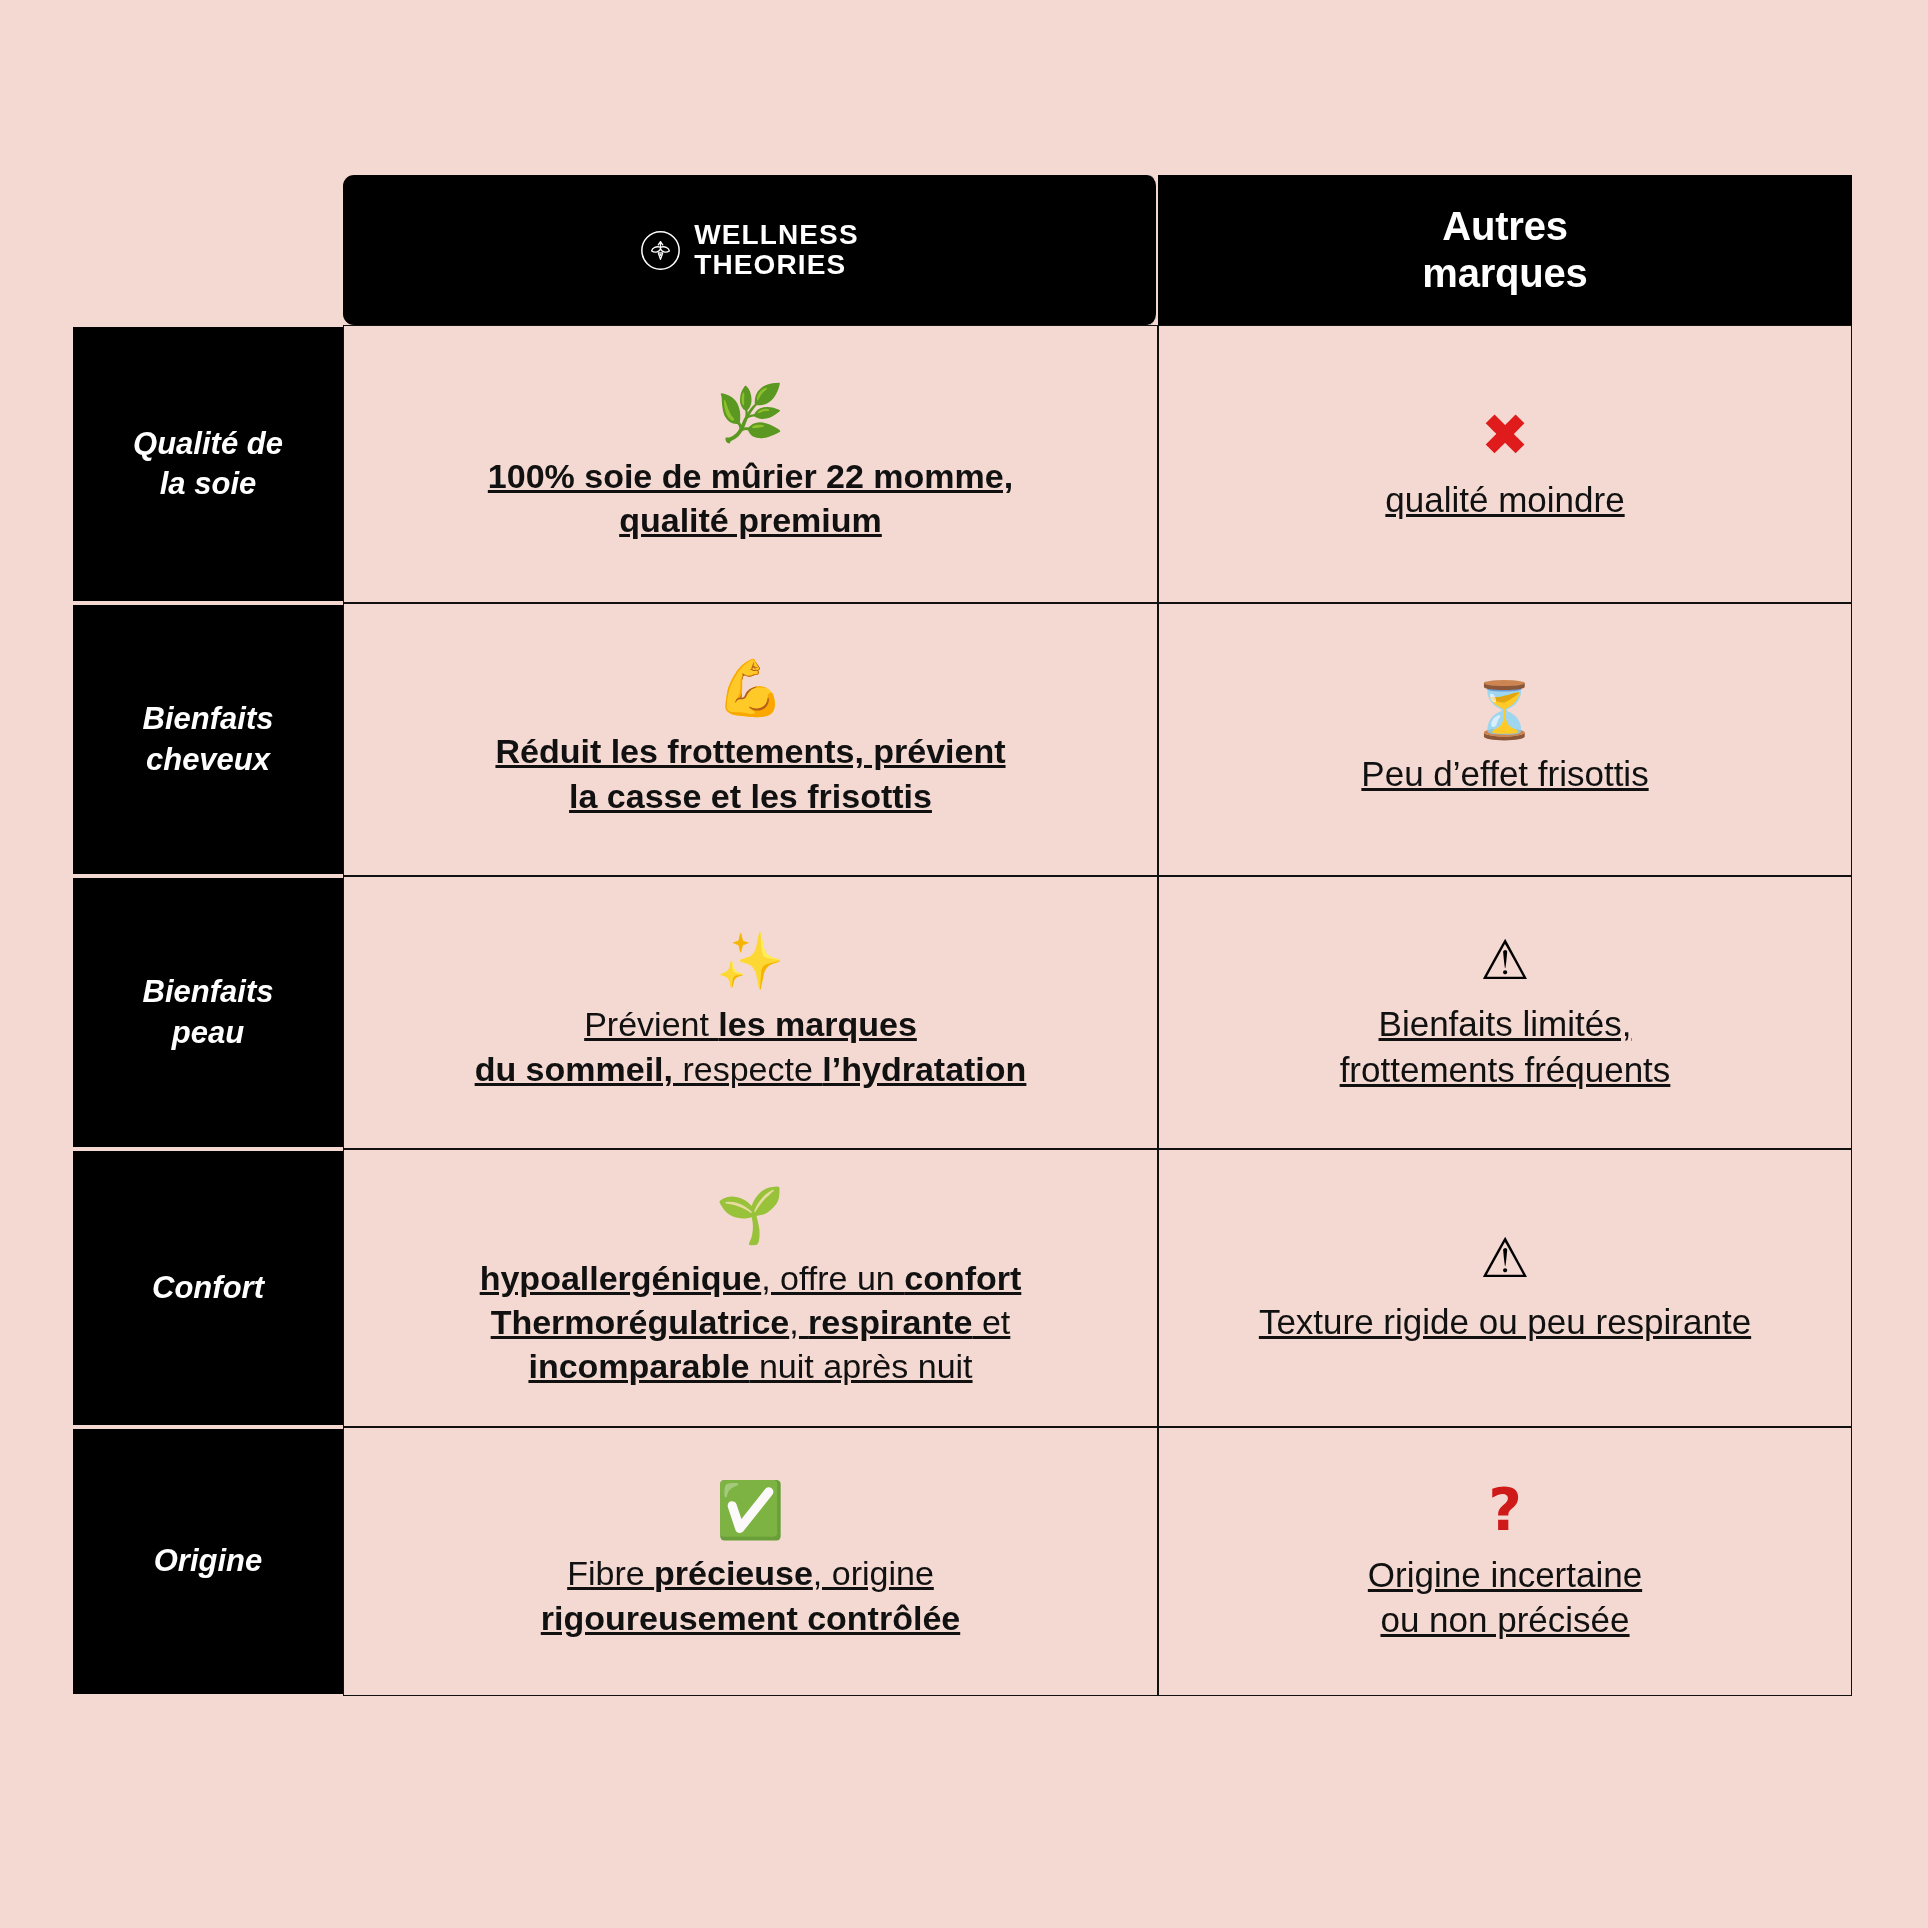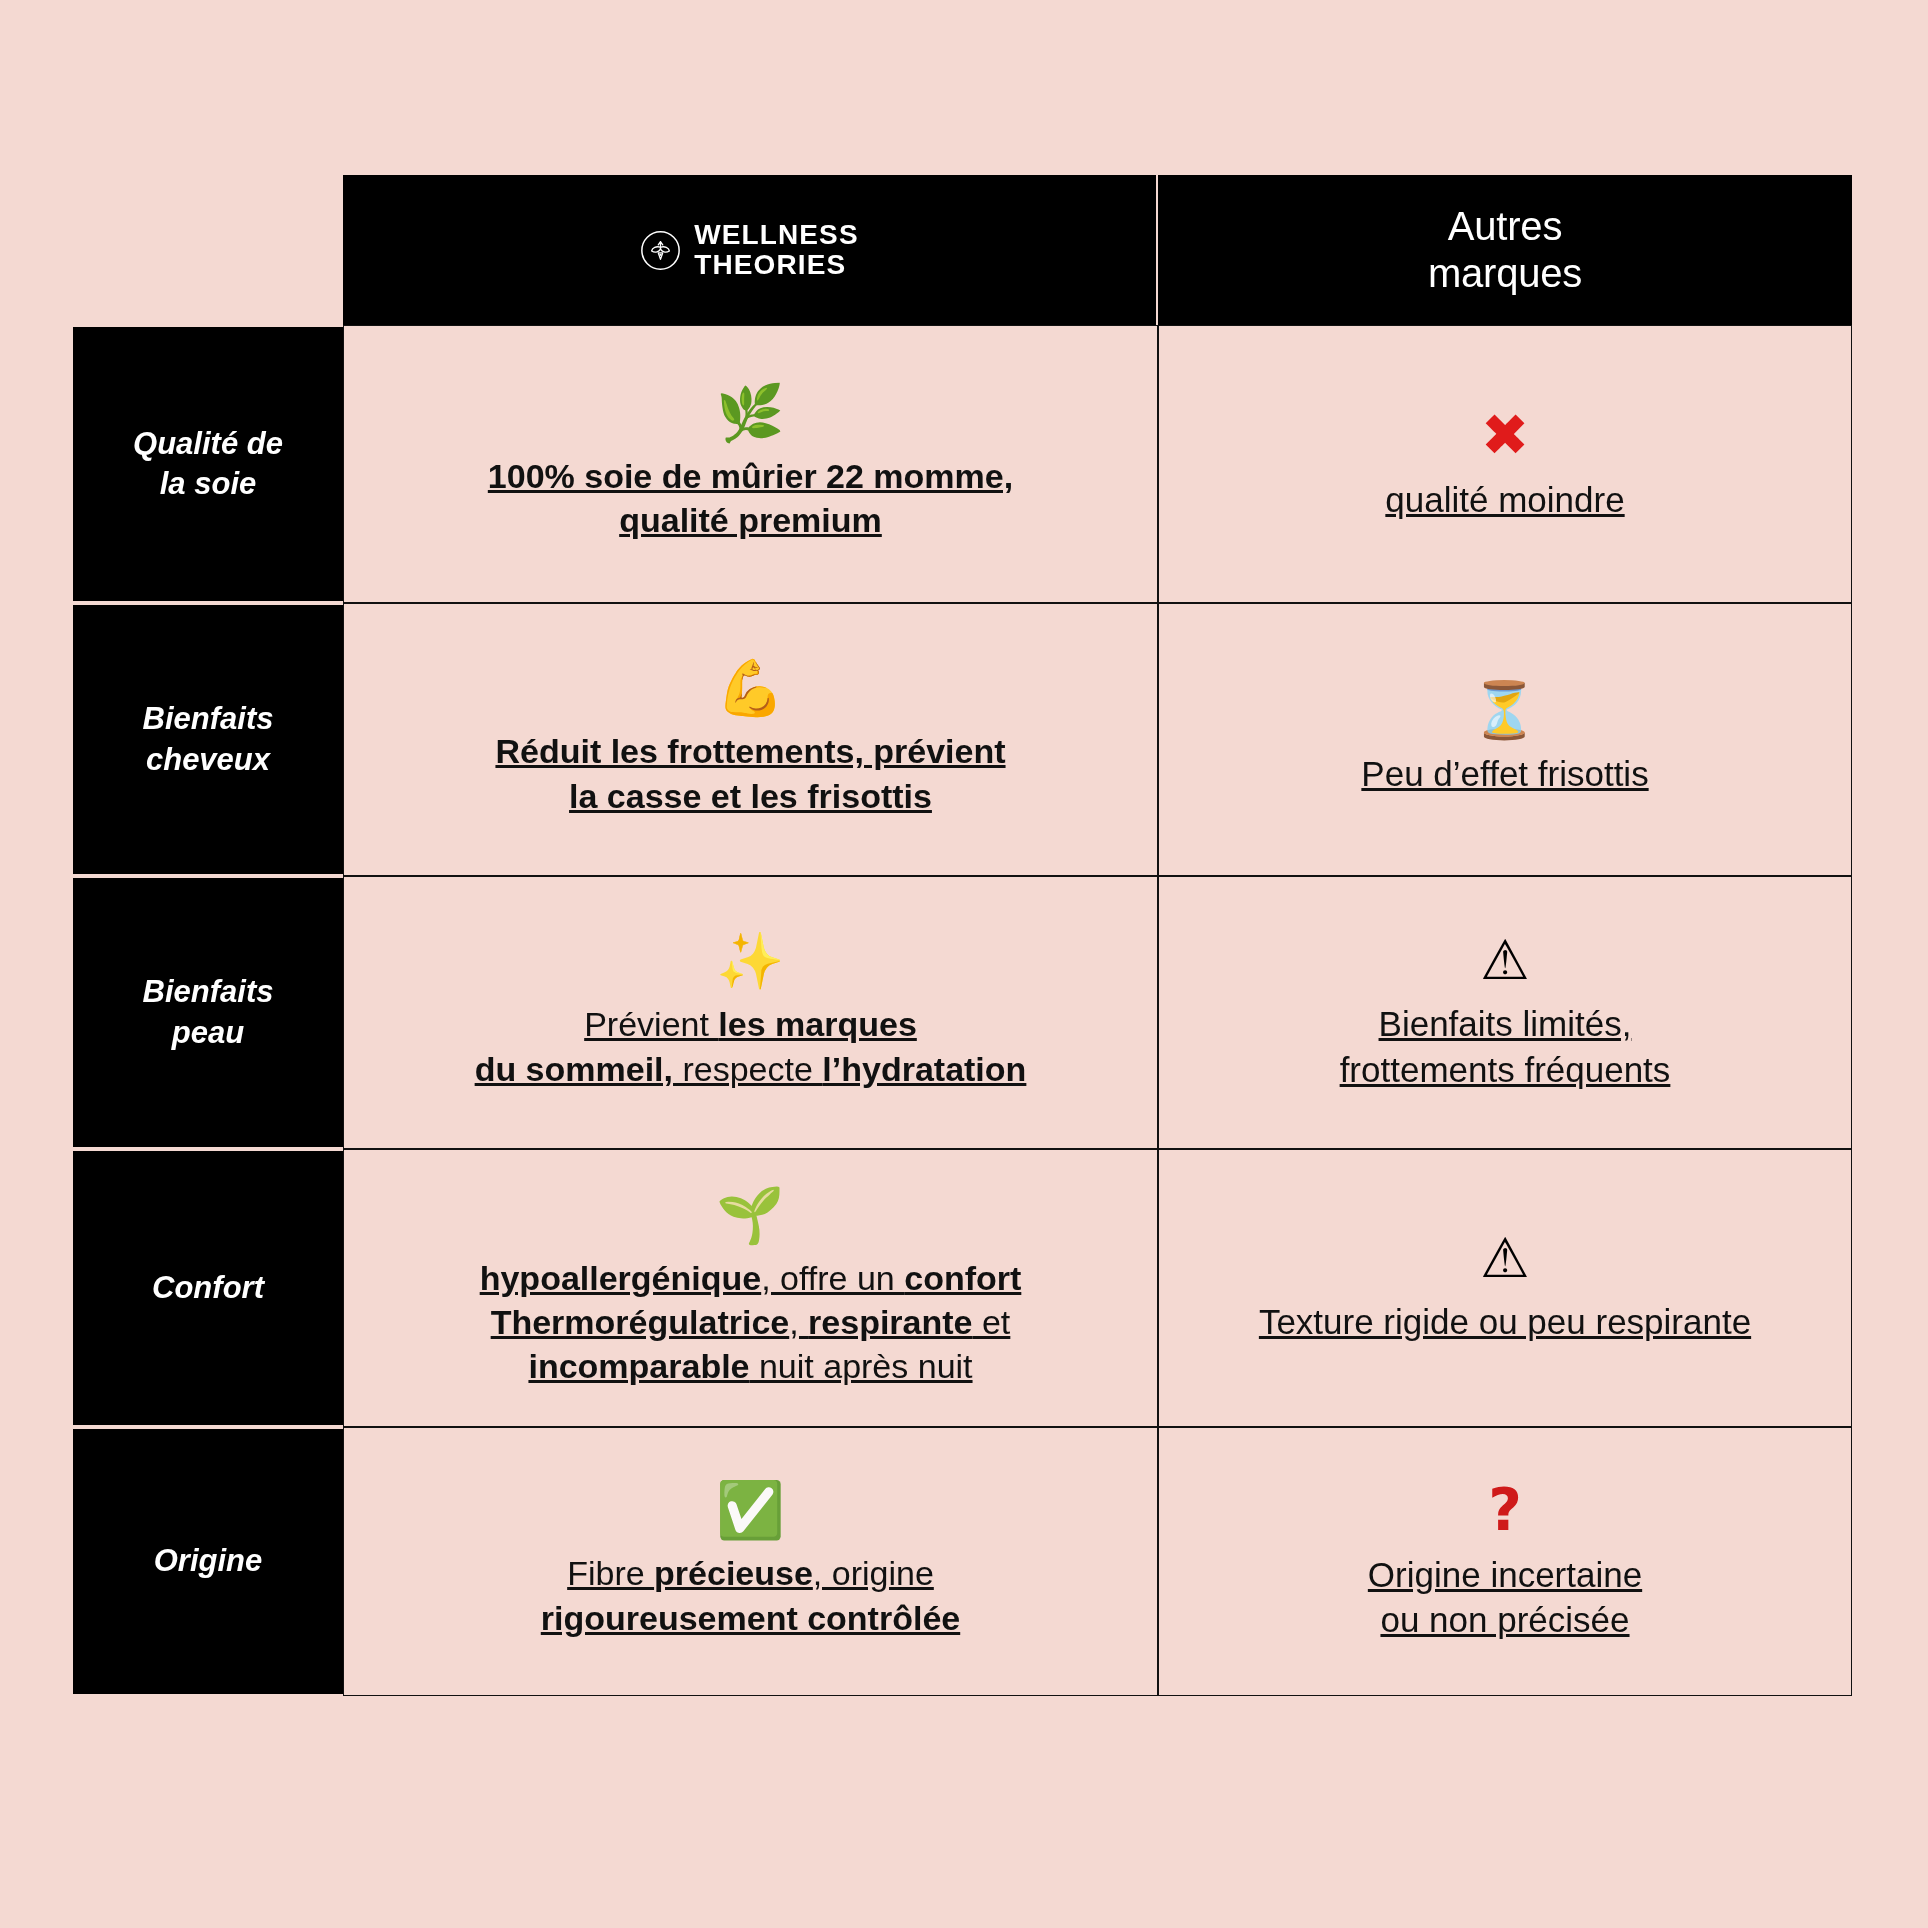--- a/index.html
+++ b/index.html
@@ -40,20 +40,21 @@
   .hdr-brand, .hdr-other {
     background: #000000;
     display: flex;
     align-items: center;
     justify-content: center;
     color: #ffffff;
   }
 
   .hdr-brand {
     border-right: 2.8px solid #f4d9d2;
+    border-radius: 11px;
   }
 
   .brand-lockup {
     display: flex;
     align-items: center;
     gap: 13px;
   }
 
   .brand-mark {
     width: 41px;
@@ -68,21 +69,21 @@
   }
 
   .brand-words span {
     font-size: 28px;
     font-weight: 700;
     letter-spacing: 1.1px;
   }
 
   .hdr-other-text {
     font-size: 40px;
-    font-weight: 400;
+    font-weight: 700;
     line-height: 1.18;
     text-align: center;
     letter-spacing: -0.2px;
   }
 
   
   .rowlabel {
     background: #000000;
     color: #ffffff;
     display: flex;

